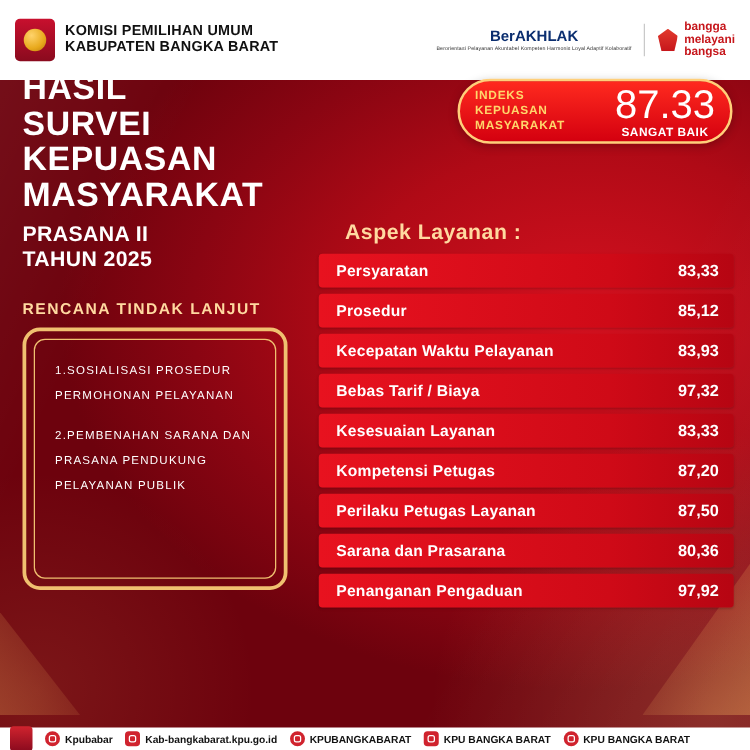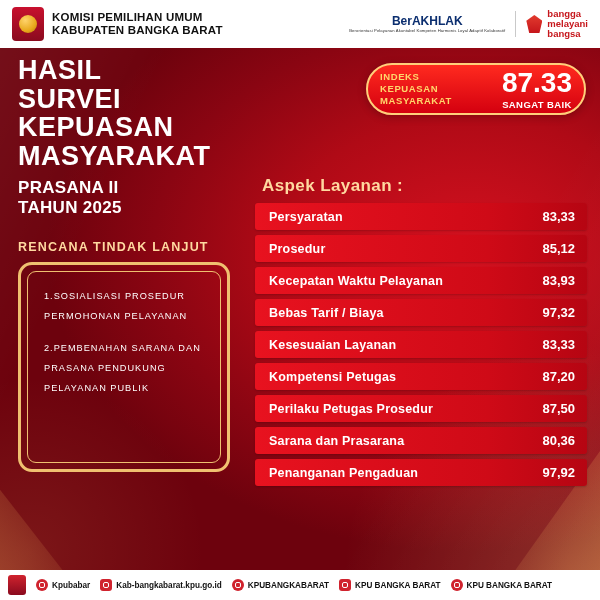--- a/index.html
+++ b/index.html
@@ -44,21 +44,21 @@
     clip-path: polygon(0 40%, 70% 100%, 0 100%);
   }
   .corner-ribbon-r { right: -10px;
     background: linear-gradient(-60deg, rgba(255,193,100,0.38), rgba(255,193,100,0) 65%);
     clip-path: polygon(100% 25%, 100% 100%, 20% 100%);
   }
 
   
   .header {
     position: relative;
-    height: 48px;
+    height: 64px;
     background: #ffffff;
     display: flex;
     align-items: center;
     padding: 0 12px;
     box-sizing: border-box;
   }
   .kpu-logo {
     width: 32px; height: 34px;
     border-radius: 4px;
     background: linear-gradient(#c8102e, #8a0a1e);
@@ -177,30 +177,30 @@
   .index-badge .label {
     color: #ffd66b;
     font-weight: bold;
     font-size: 9.5px;
     line-height: 1.25;
     letter-spacing: .6px;
     width: 86px;
   }
   .index-badge .value-wrap { margin-left: auto; text-align: center; }
   .index-badge .value {
-    color: #ffffff; font-weight: bold; font-size: 28px; line-height: 1;
+    color: #ffffff; font-weight: normal; font-size: 32px; line-height: 1;
   }
   .index-badge .cat {
     color: #ffffff; font-weight: bold; font-size: 9.5px; letter-spacing: .4px; margin-top: 2px;
   }
 
   
   .aspek-title {
     position: absolute;
-    left: 262px;
+    left: 276px;
     top: 176px;
     color: #ffd9a0;
     font-weight: bold;
     font-size: 17px;
     letter-spacing: .4px;
   }
   .aspek-list {
     position: absolute;
     left: 255px;
     top: 203px;
@@ -227,21 +227,21 @@
     margin-left: auto;
     color: #ffffff;
     font-size: 13px;
     font-weight: bold;
   }
 
   
   .footer {
     position: absolute;
     left: 0; right: 0; bottom: 0;
-    height: 30px;
+    height: 18px;
     background: #ffffff;
     display: flex;
     align-items: center;
     padding: 0 8px;
     box-sizing: border-box;
     gap: 10px;
   }
   .foot-item {
     display: flex; align-items: center; gap: 4px;
     font-size: 8.2px; color: #111; font-weight: bold;
@@ -361,21 +361,21 @@
     </div>
     <div class="aspek-row">
       <div class="name">Kesesuaian Layanan</div>
       <div class="score">83,33</div>
     </div>
     <div class="aspek-row">
       <div class="name">Kompetensi Petugas</div>
       <div class="score">87,20</div>
     </div>
     <div class="aspek-row">
-      <div class="name">Perilaku Petugas Prosedur</div>
+      <div class="name">Perilaku Petugas Layanan</div>
       <div class="score">87,50</div>
     </div>
     <div class="aspek-row">
       <div class="name">Sarana dan Prasarana</div>
       <div class="score">80,36</div>
     </div>
     <div class="aspek-row">
       <div class="name">Penanganan Pengaduan</div>
       <div class="score">97,92</div>
     </div>

